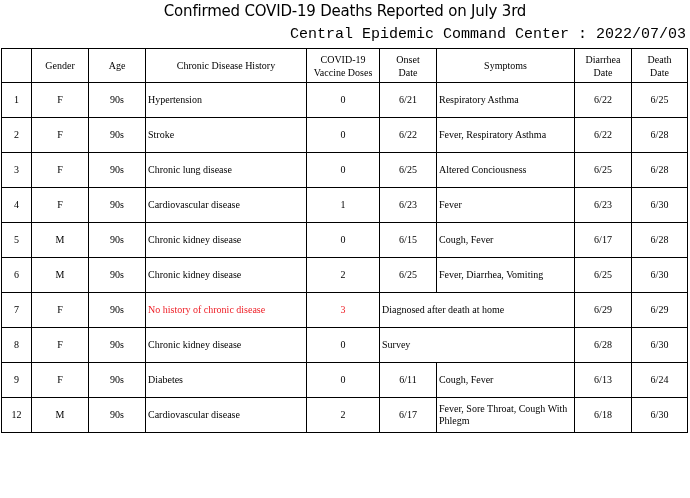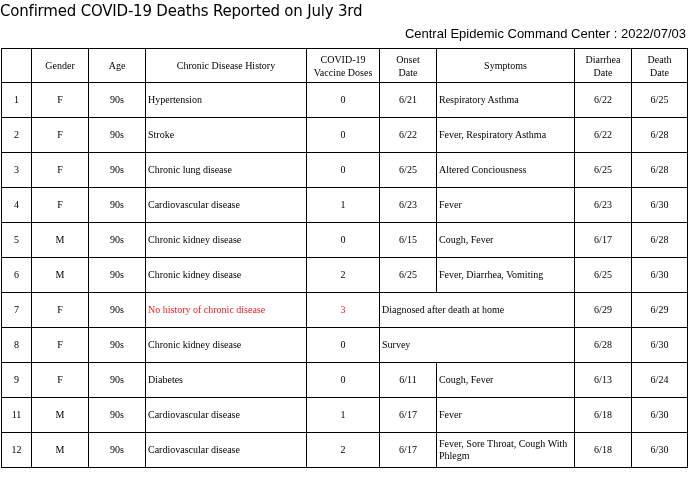--- a/index.html
+++ b/index.html
@@ -1,24 +1,24 @@
 <!DOCTYPE html>
 <html><head>
 <meta charset="utf-8">
 <style>
   html, body { margin: 0; padding: 0; background: #ffffff; }
   body { width: 690px; height: 498px; position: relative; overflow: hidden; }
   .title {
-    position: absolute; left: 0; top: 2px; width: 690px; text-align: left;
+    position: absolute; left: 0; top: 2px; width: 690px; text-align: center;
     font-family: "DejaVu Sans", sans-serif; font-size: 15px; color: #000;
     letter-spacing: -0.2px;
   }
   .source {
     position: absolute; right: 4px; top: 26px;
-    font-family: Liberation Sans, sans-serif; font-size: 13px; color: #000;
+    font-family: Liberation Mono, monospace; font-size: 15px; color: #000;
   }
   table {
     position: absolute; left: 1px; top: 48px;
     border-collapse: collapse; table-layout: fixed;
     font-family: "Liberation Serif", serif; font-size: 10px; color: #000;
     border: 1.5px solid #000;
   }
   th, td {
     border: 1px solid #000; padding: 0 2px; vertical-align: middle;
     overflow: hidden;
@@ -151,31 +151,20 @@
       <td>F</td>
       <td>90s</td>
       <td class="left">Diabetes</td>
       <td>0</td>
       <td>6/11</td>
       <td class="left">Cough, Fever</td>
       <td>6/13</td>
       <td>6/24</td>
     </tr>
     <tr>
-      <td>11</td>
-      <td>M</td>
-      <td>90s</td>
-      <td class="left">Cardiovascular disease</td>
-      <td>1</td>
-      <td>6/17</td>
-      <td class="left">Fever</td>
-      <td>6/18</td>
-      <td>6/30</td>
-    </tr>
-    <tr>
       <td>12</td>
       <td>M</td>
       <td>90s</td>
       <td class="left">Cardiovascular disease</td>
       <td>2</td>
       <td>6/17</td>
       <td class="left">Fever, Sore Throat, Cough With Phlegm</td>
       <td>6/18</td>
       <td>6/30</td>
     </tr>

